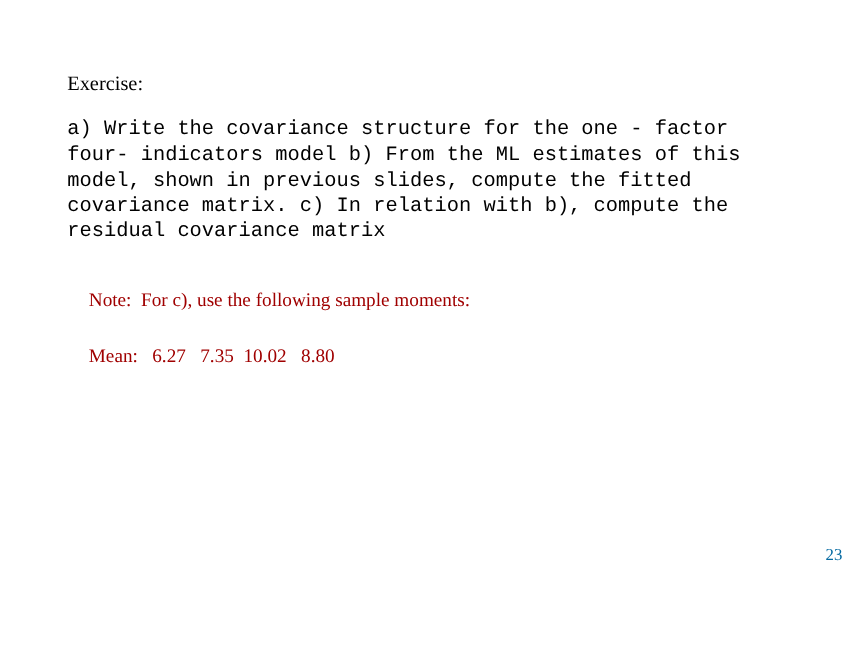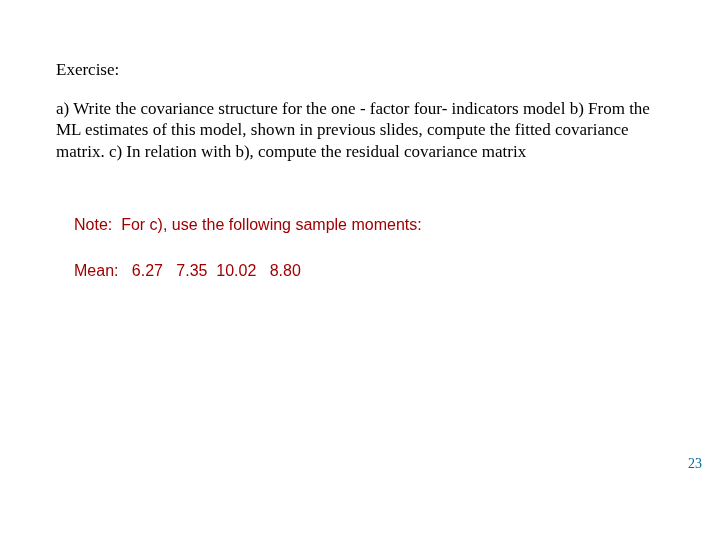--- a/index.html
+++ b/index.html
@@ -17,25 +17,26 @@
     position: relative;
     width: 720px;
     height: 540px;
     box-sizing: border-box;
     padding: 60px 56px 0 56px;
   }
   .heading {
     margin: 0 0 18px 0;
   }
   .body-text {
-    margin: 0 0 52px 0;
+    margin: 0 0 36px 0;
     line-height: 1.25;
+    font-family: Liberation Mono, monospace;
   }
   .mono-block {
-    font-family: Liberation Sans, sans-serif;
+    font-family: Liberation Serif, serif;
     color: #a00000;
     font-size: 16px;
     white-space: pre;
     margin-left: 18px;
     line-height: 1.4;
   }
   .mono-block.first {
     margin-bottom: 24px;
   }
   .mono-block.table {

